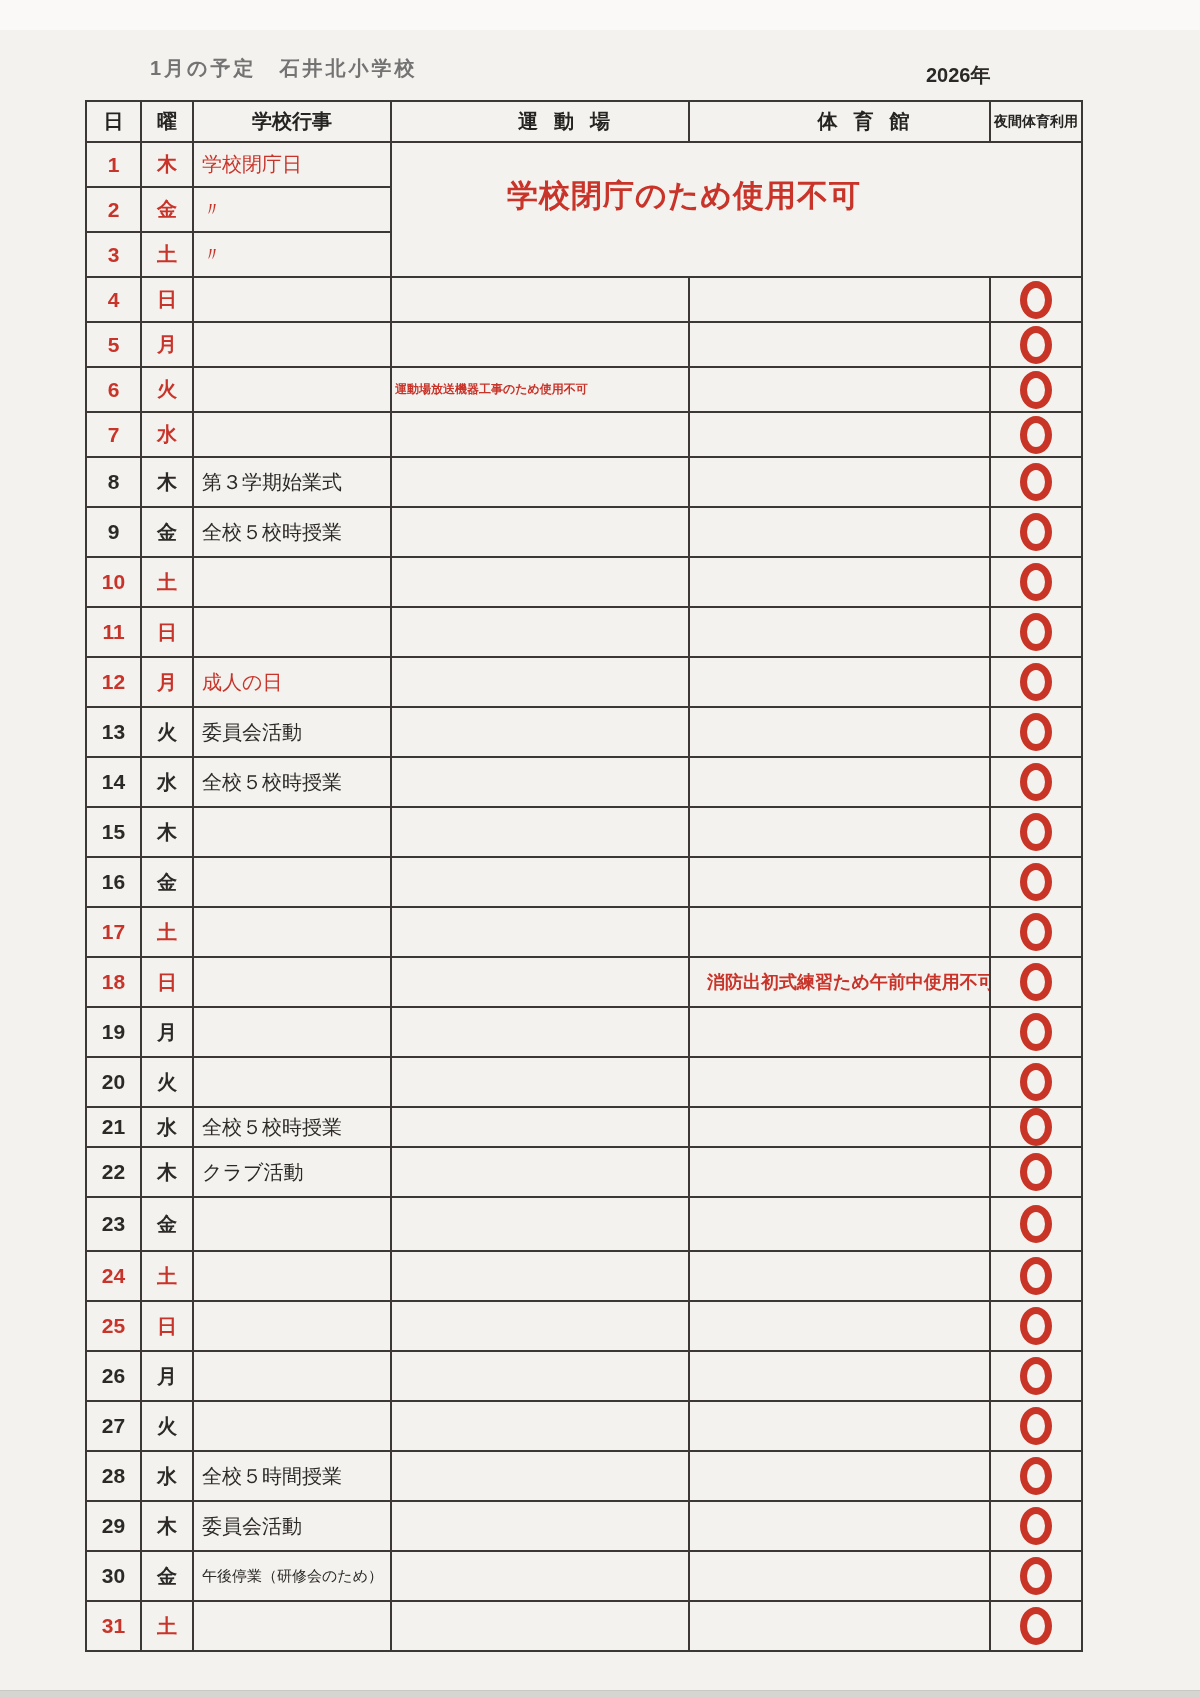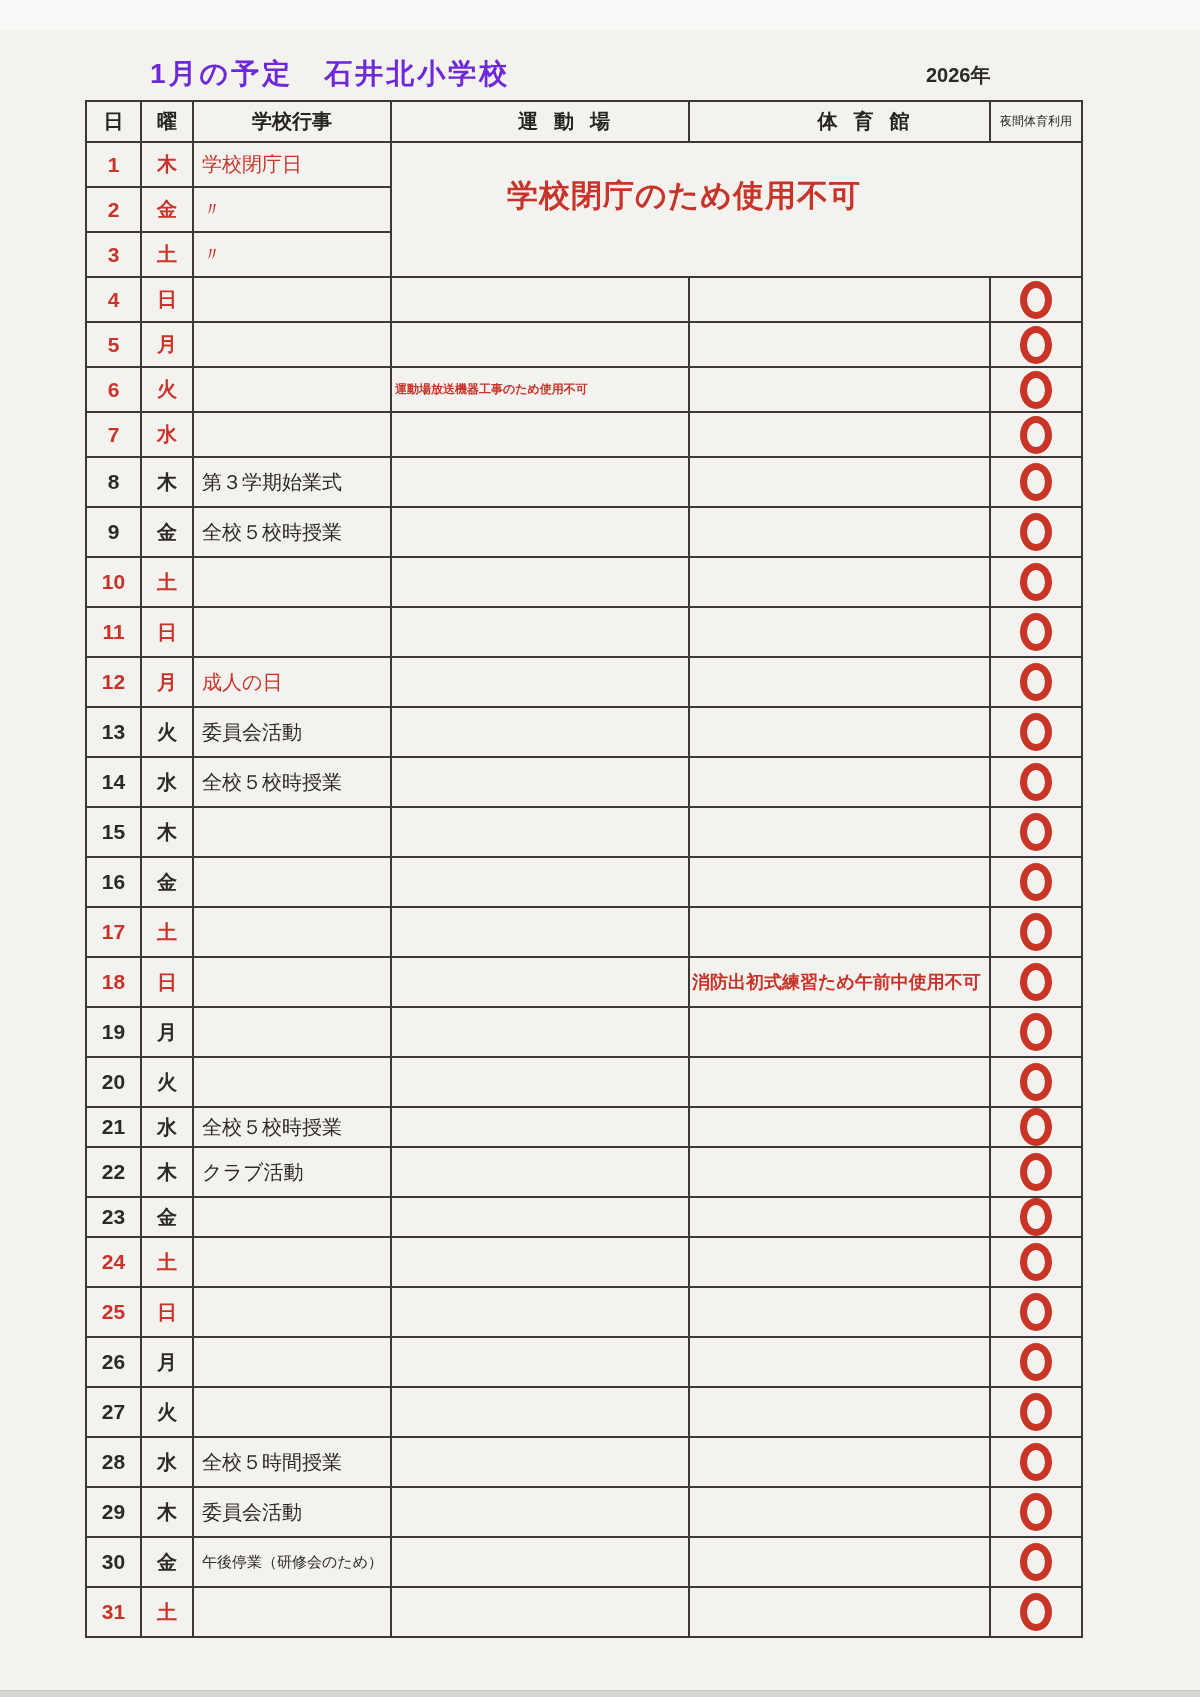--- a/index.html
+++ b/index.html
@@ -6,42 +6,42 @@
   body{
     width:1200px;height:1697px;position:relative;overflow:hidden;
     background:#f4f2ee;
     font-family:"Liberation Sans","DejaVu Sans",sans-serif;
     color:#2c2a28;
   }
   .scan-top-band{position:absolute;left:0;top:0;width:1200px;height:30px;background:#faf9f7;}
   .scan-bottom-band{position:absolute;left:0;bottom:0;width:1200px;height:6px;background:#d6d5d1;border-top:1px solid #c9c8c4;}
   .page-title{
     position:absolute;left:150px;top:55px;
-    font-size:28px;font-weight:bold;letter-spacing:3px;color:#6d28d9;white-space:nowrap;
+    font-size:20px;font-weight:bold;letter-spacing:3px;color:#737373;white-space:nowrap;
   }
   .year-label{
     position:absolute;left:926px;top:62px;
     font-size:20px;font-weight:bold;color:#2b2927;
   }
   table.schedule{
     position:absolute;left:85px;top:100px;width:996px;
     border-collapse:collapse;table-layout:fixed;
     background:transparent;
   }
   th,td{border:2px solid #3b3836;padding:0;vertical-align:middle;overflow:hidden;}
   thead tr{height:41px;}
   th{font-size:20px;font-weight:bold;color:#262422;white-space:nowrap;}
   th.spread{letter-spacing:16px;text-indent:16px;padding-left:48px;}
-  th.small{font-size:12px;letter-spacing:0;font-weight:normal;}
+  th.small{font-size:14px;letter-spacing:0;font-weight:bold;}
   td.day{text-align:center;font-size:21px;font-weight:600;}
   td.wd{text-align:center;font-size:20px;font-weight:600;}
   td.event{font-size:20px;padding-left:8px;white-space:nowrap;}
   td.event.small-text{font-size:15px;}
   td.ground-cell{font-size:12px;font-weight:bold;padding-left:3px;white-space:nowrap;}
-  td.gym-cell{font-size:18px;font-weight:bold;padding-left:2px;white-space:nowrap;}
+  td.gym-cell{font-size:18px;font-weight:bold;padding-left:17px;white-space:nowrap;}
   td.closure{
     text-align:center;font-size:31px;font-weight:bold;color:#c8342a;
     padding-right:105px;padding-bottom:28px;letter-spacing:1px;
   }
   .red{color:#c8342a;}
   td.night{text-align:center;}
   .circle{
     display:inline-block;width:18px;height:24px;
     border:7px solid #c83527;border-radius:50%;
     vertical-align:middle;
@@ -236,21 +236,21 @@
         <td class="night"><span class="circle"></span></td>
       </tr>
       <tr style="height: 50px;">
         <td class="day">22</td>
         <td class="wd">木</td>
         <td class="event">クラブ活動</td>
         <td class="ground-cell"></td>
         <td class="gym-cell"></td>
         <td class="night"><span class="circle"></span></td>
       </tr>
-      <tr style="height: 40px;">
+      <tr style="height: 54px;">
         <td class="day">23</td>
         <td class="wd">金</td>
         <td class="event"></td>
         <td class="ground-cell"></td>
         <td class="gym-cell"></td>
         <td class="night"><span class="circle"></span></td>
       </tr>
       <tr style="height: 50px;">
         <td class="day red">24</td>
         <td class="wd red">土</td>

